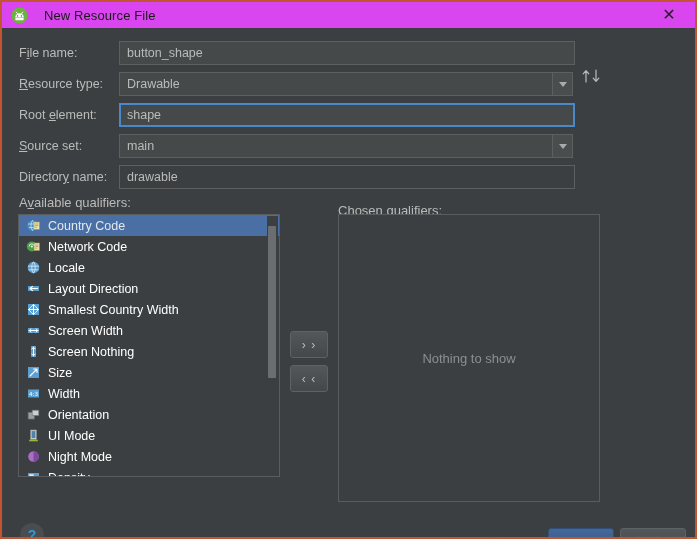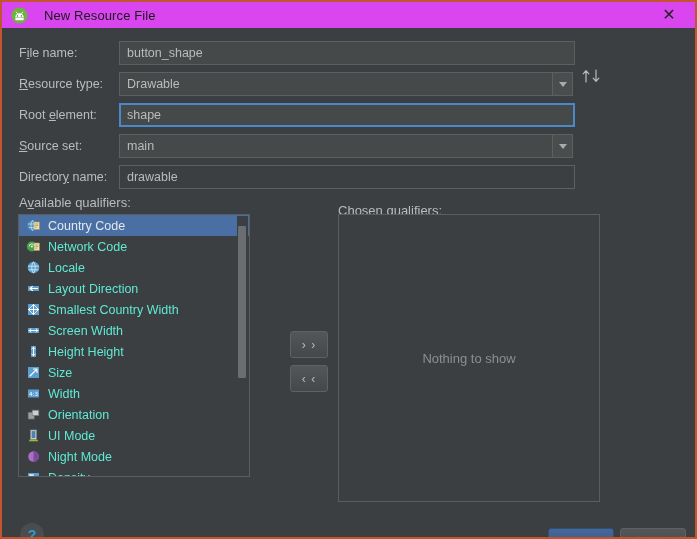--- a/index.html
+++ b/index.html
@@ -85,32 +85,32 @@
 
   
   .caption {
     position: absolute; font-size: 13px; color: #bbbbbb; white-space: nowrap;
   }
   .caption u { text-decoration: underline; text-underline-offset: 1px; }
 
   
   #avail-list {
     position: absolute; left: 16px; top: 186px;
-    width: 232px; height: 263px;
+    width: 262px; height: 263px;
     background: #3c3f41;
     border: 1px solid #5a5d5e;
     overflow: hidden;
   }
   .qrow {
     position: relative;
     height: 21px;
     display: flex; align-items: center;
     padding-left: 7px;
     font-size: 12.5px;
-    color: #5eead4;
+    color: #ffffff;
     white-space: nowrap;
   }
   .qrow.sel { background: #4a6fa5; color: #e3e8ee; }
   .qicon {
     width: 15px; height: 15px; margin-right: 7px; flex: none;
     position: relative;
   }
   #avail-scroll-track {
     position: absolute; right: 1px; top: 1px;
     width: 11px; height: 261px;
@@ -285,21 +285,21 @@
                 <rect x="2" y="5" width="11" height="5" fill="#5b9fd0"></rect>
                 <path d="M3 7.5h9M5 5.8L3.2 7.5 5 9.2M10 5.8l1.8 1.7L10 9.2" stroke="#ffffff" stroke-width="1" fill="none" stroke-linecap="round" stroke-linejoin="round"></path>
               </svg></span>
             <span>Screen Width</span>
           </div>
           <div class="qrow">
             <span class="qicon"><svg width="15" height="15" viewBox="0 0 15 15">
                 <rect x="5" y="2" width="5" height="11" fill="#5b9fd0"></rect>
                 <path d="M7.5 3v9M5.8 5L7.5 3.2 9.2 5M5.8 10l1.7 1.8L9.2 10" stroke="#ffffff" stroke-width="1" fill="none" stroke-linecap="round" stroke-linejoin="round"></path>
               </svg></span>
-            <span>Height Height</span>
+            <span>Screen Nothing</span>
           </div>
           <div class="qrow">
             <span class="qicon"><svg width="15" height="15" viewBox="0 0 15 15">
                 <rect x="2" y="2" width="11" height="11" fill="#5b9fd0"></rect>
                 <path d="M4 11L11 4M11 4H7.6M11 4v3.4" stroke="#ffffff" stroke-width="1.1" fill="none" stroke-linecap="round" stroke-linejoin="round"></path>
               </svg></span>
             <span>Size</span>
           </div>
           <div class="qrow">
             <span class="qicon"><svg width="15" height="15" viewBox="0 0 15 15">

